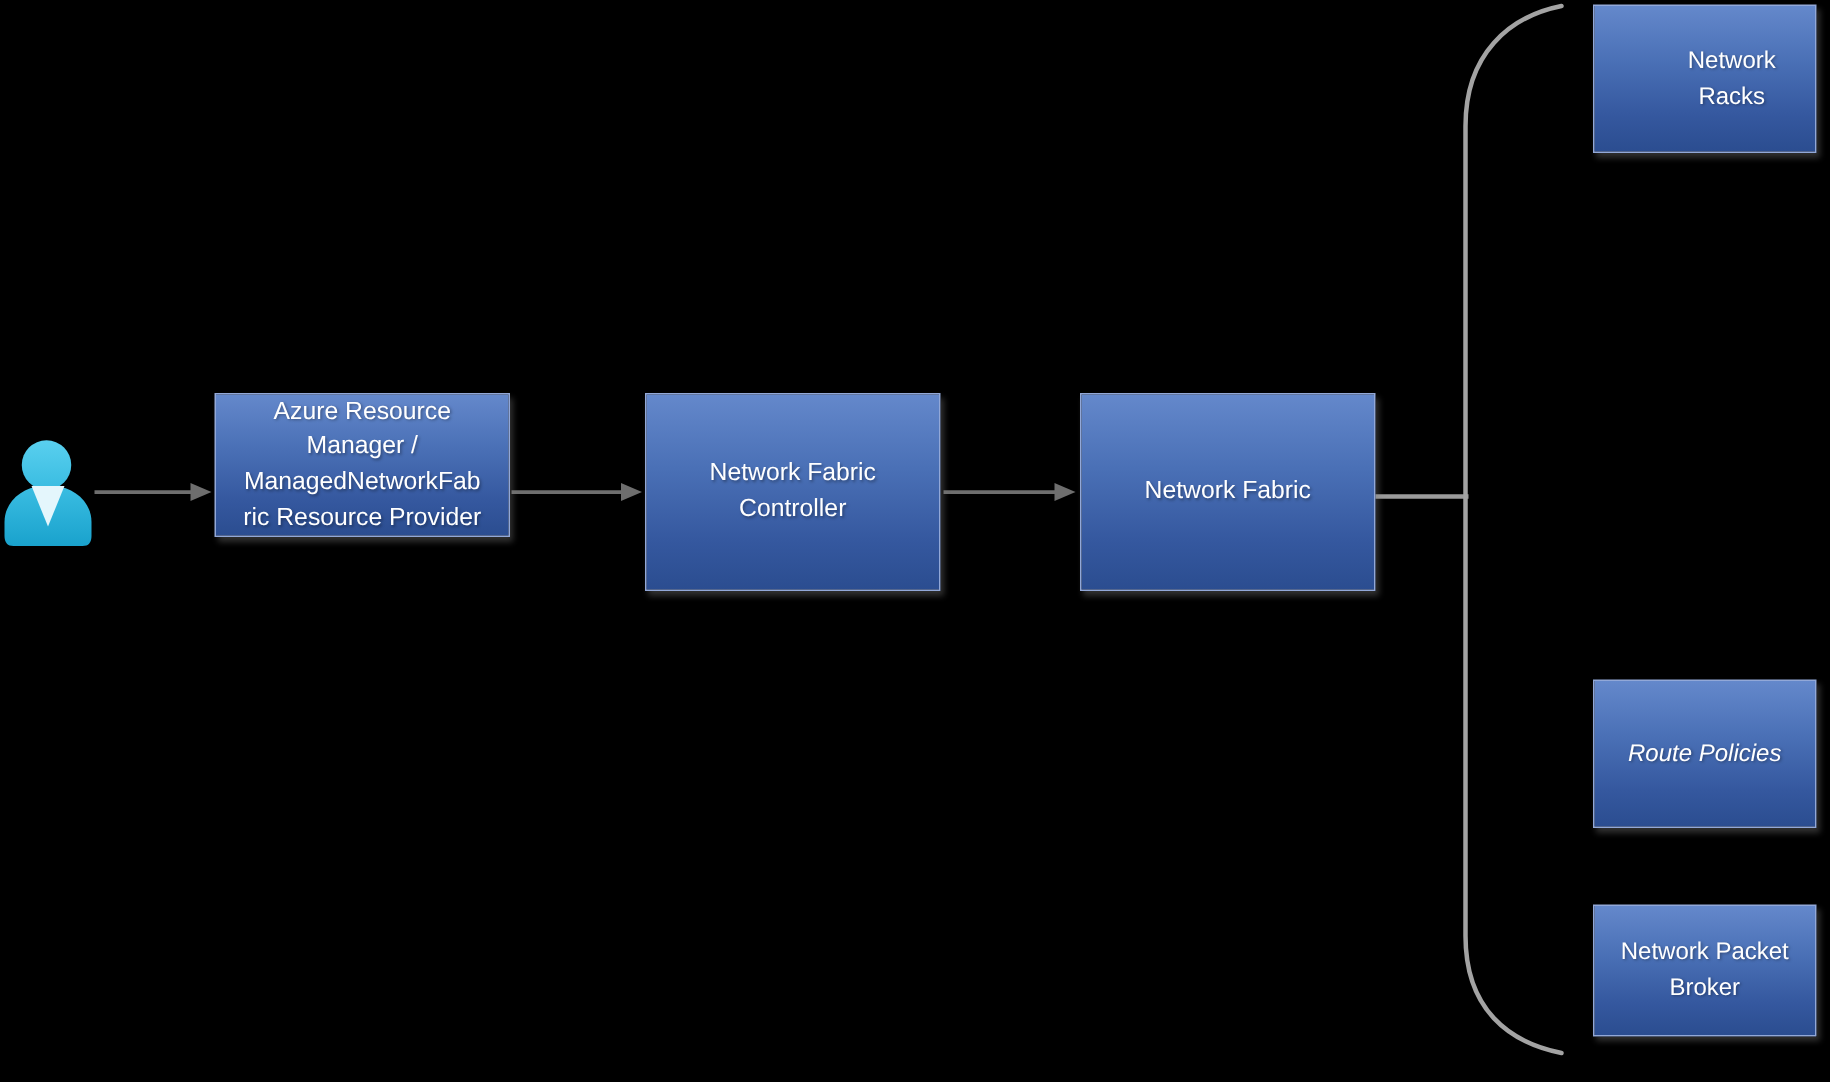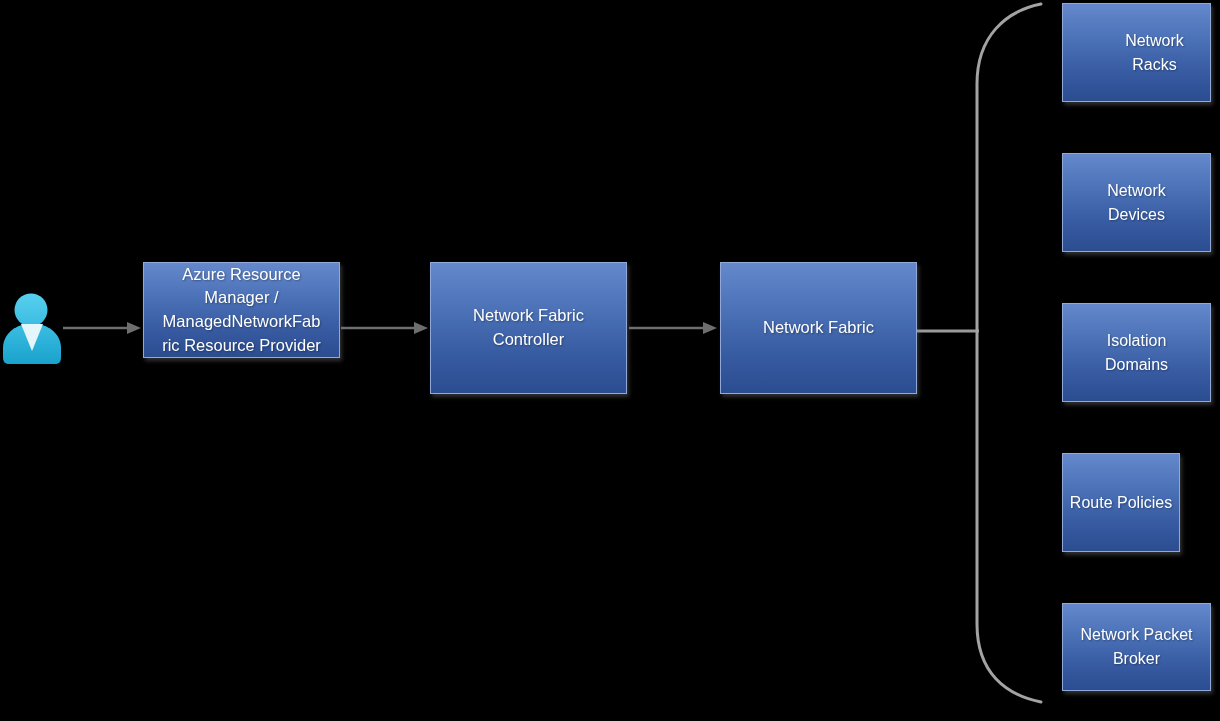--- a/index.html
+++ b/index.html
@@ -110,31 +110,23 @@
   </div>
 
   <div class="node flow-node" style="left:720px; top:262px; width:197px; height:132px;">
     <span class="lbl">Network Fabric</span>
   </div>
 
   <div class="node res-node" style="left:1062px; top:3px; width:149px; height:99px;padding-left:36px;">
     <span class="lbl">Network Racks</span>
   </div>
 
-  <div class="node res-node" style="left:1062px; top:153px; width:149px; height:99px;">
-    <span class="lbl">Network
-Devices</span>
-  </div>
 
-  <div class="node res-node" style="left:1062px; top:303px; width:149px; height:99px;">
-    <span class="lbl">Isolation
-Domains</span>
-  </div>
 
-  <div class="node res-node" style="left:1062px; top:453px; width:118px; height:99px;">
+  <div class="node res-node" style="left:1062px; top:453px; width:149px; height:99px;font-style:italic;">
     <span class="lbl">Route Policies</span>
   </div>
 
   <div class="node res-node" style="left:1062px; top:603px; width:149px; height:88px;">
     <span class="lbl">Network Packet
 Broker</span>
   </div>
 
 </div>
 

